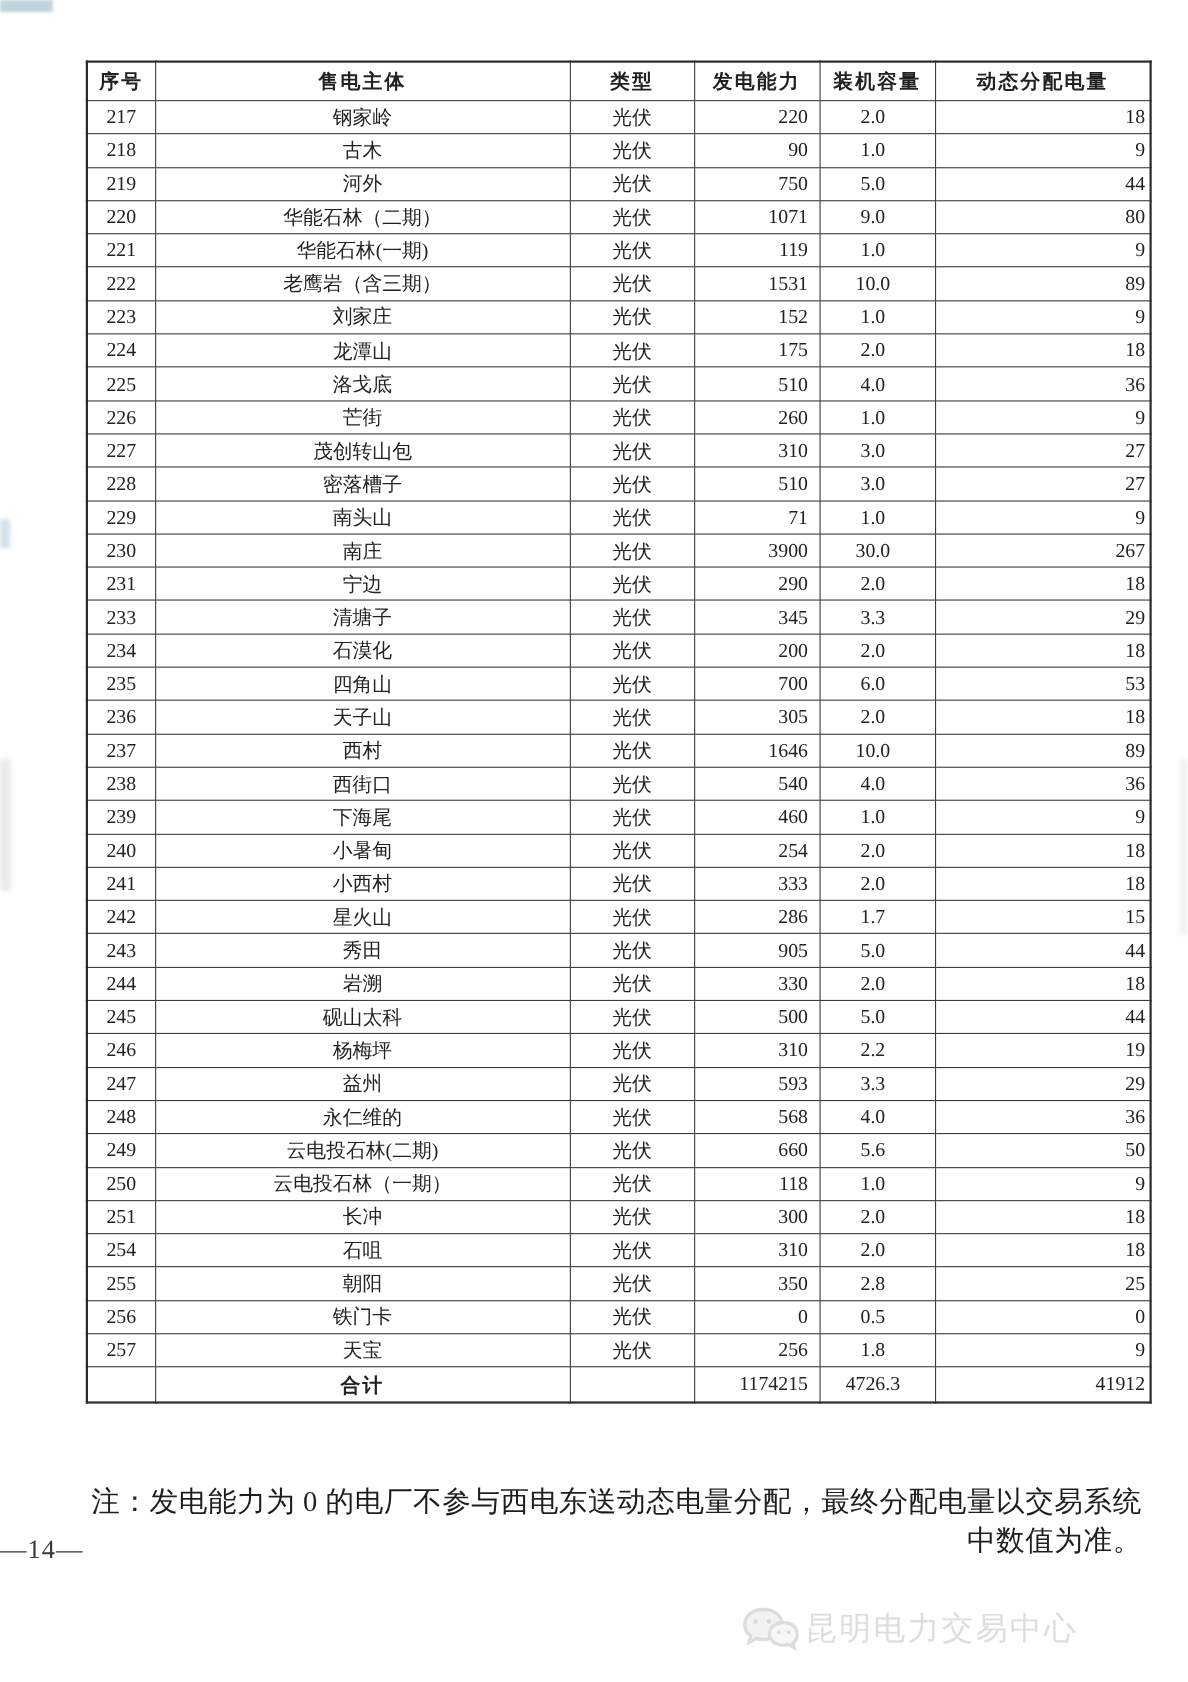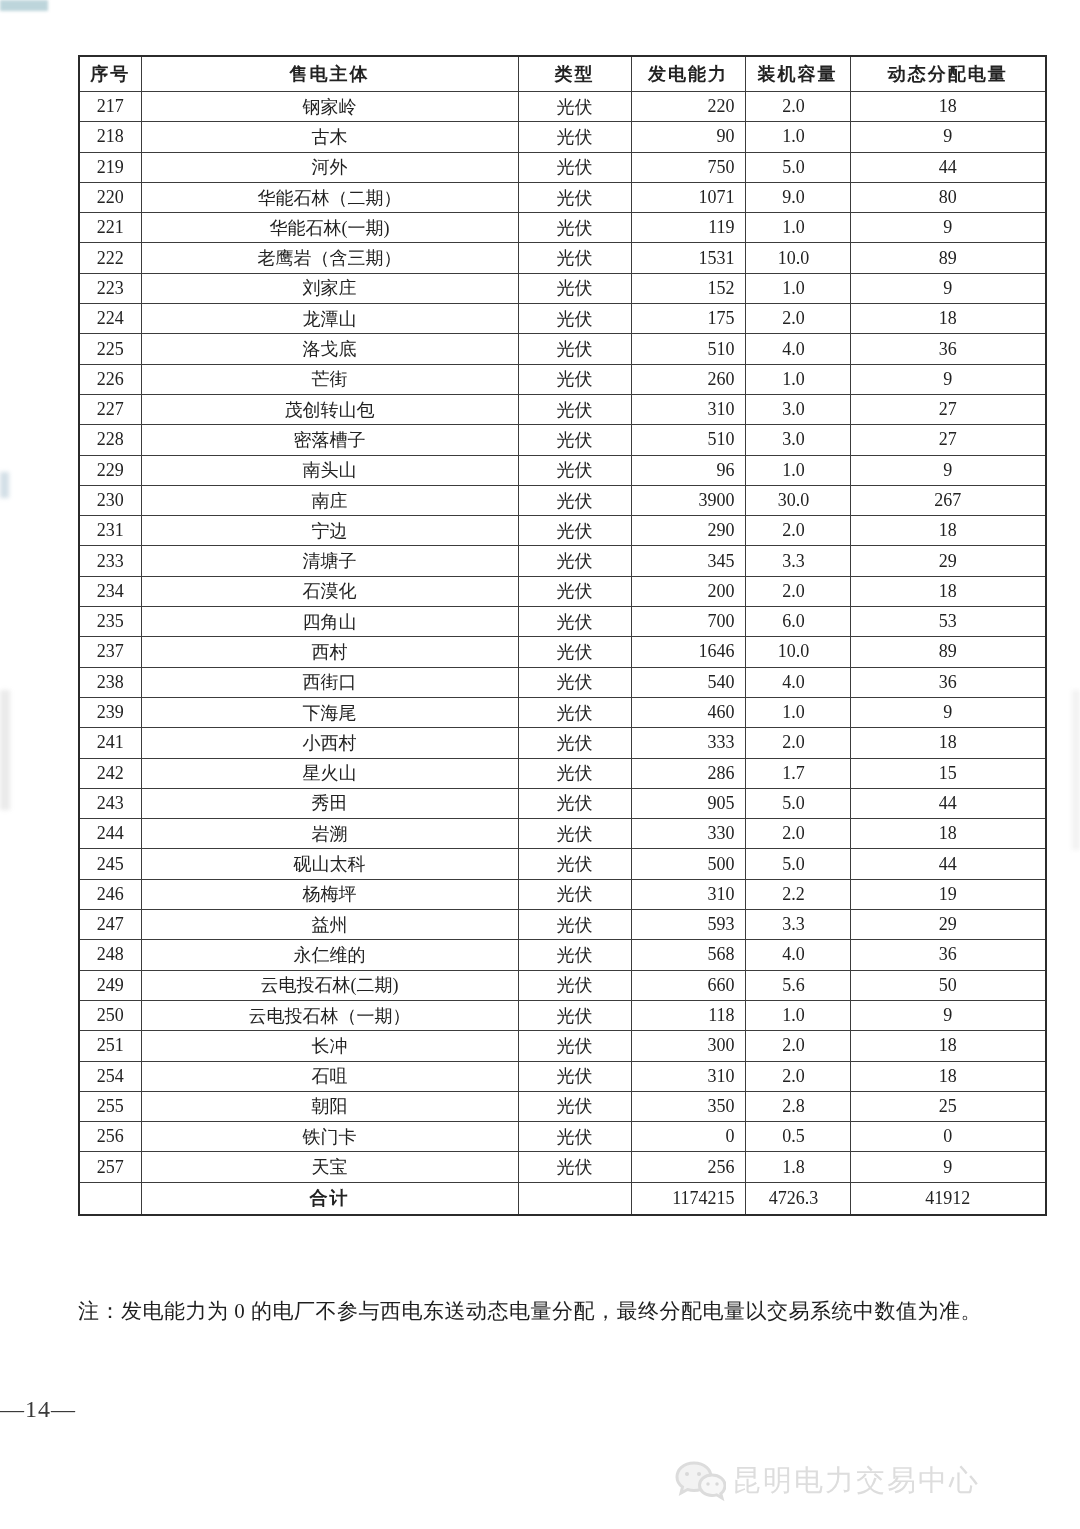--- a/index.html
+++ b/index.html
@@ -44,32 +44,33 @@
   }
   table.main td {
     height: 29.3px;
     font-weight: normal;
   }
   table.main td:nth-child(1),
   table.main td:nth-child(2),
   table.main td:nth-child(3) { text-align: center; }
   table.main td:nth-child(4) { text-align: right; padding-right: 10px; }
   table.main td:nth-child(5) { text-align: center; padding-right: 12px; }
-  table.main td:nth-child(6) { text-align: center; }
+  table.main td:nth-child(6) { text-align: right; }
   tr.total-row td { height: 31px; }
   tr.total-row td:nth-child(2) { font-weight: bold; letter-spacing: 2px; }
   
   .note {
     position: absolute;
     left: 78px;
-    top: 1276px;
+    top: 1322px;
     width: 960px;
-    font-size: 21px;
+    font-size: 26px;
     color: #1e1e1e;
     letter-spacing: 0.5px;
+    text-align: right;
   }
   
   .page-number {
     position: absolute;
     left: 0;
     top: 1396px;
     width: 100%;
     font-size: 24px;
     color: #3a3a3a;
     letter-spacing: 1px;
@@ -235,21 +236,21 @@
             <td>密落槽子</td>
             <td>光伏</td>
             <td>510</td>
             <td>3.0</td>
             <td>27</td>
           </tr>
           <tr>
             <td>229</td>
             <td>南头山</td>
             <td>光伏</td>
-            <td>96</td>
+            <td>71</td>
             <td>1.0</td>
             <td>9</td>
           </tr>
           <tr>
             <td>230</td>
             <td>南庄</td>
             <td>光伏</td>
             <td>3900</td>
             <td>30.0</td>
             <td>267</td>
@@ -280,20 +281,28 @@
           </tr>
           <tr>
             <td>235</td>
             <td>四角山</td>
             <td>光伏</td>
             <td>700</td>
             <td>6.0</td>
             <td>53</td>
           </tr>
           <tr>
+            <td>236</td>
+            <td>天子山</td>
+            <td>光伏</td>
+            <td>305</td>
+            <td>2.0</td>
+            <td>18</td>
+          </tr>
+          <tr>
             <td>237</td>
             <td>西村</td>
             <td>光伏</td>
             <td>1646</td>
             <td>10.0</td>
             <td>89</td>
           </tr>
           <tr>
             <td>238</td>
             <td>西街口</td>
@@ -302,20 +311,28 @@
             <td>4.0</td>
             <td>36</td>
           </tr>
           <tr>
             <td>239</td>
             <td>下海尾</td>
             <td>光伏</td>
             <td>460</td>
             <td>1.0</td>
             <td>9</td>
+          </tr>
+          <tr>
+            <td>240</td>
+            <td>小暑甸</td>
+            <td>光伏</td>
+            <td>254</td>
+            <td>2.0</td>
+            <td>18</td>
           </tr>
           <tr>
             <td>241</td>
             <td>小西村</td>
             <td>光伏</td>
             <td>333</td>
             <td>2.0</td>
             <td>18</td>
           </tr>
           <tr>

